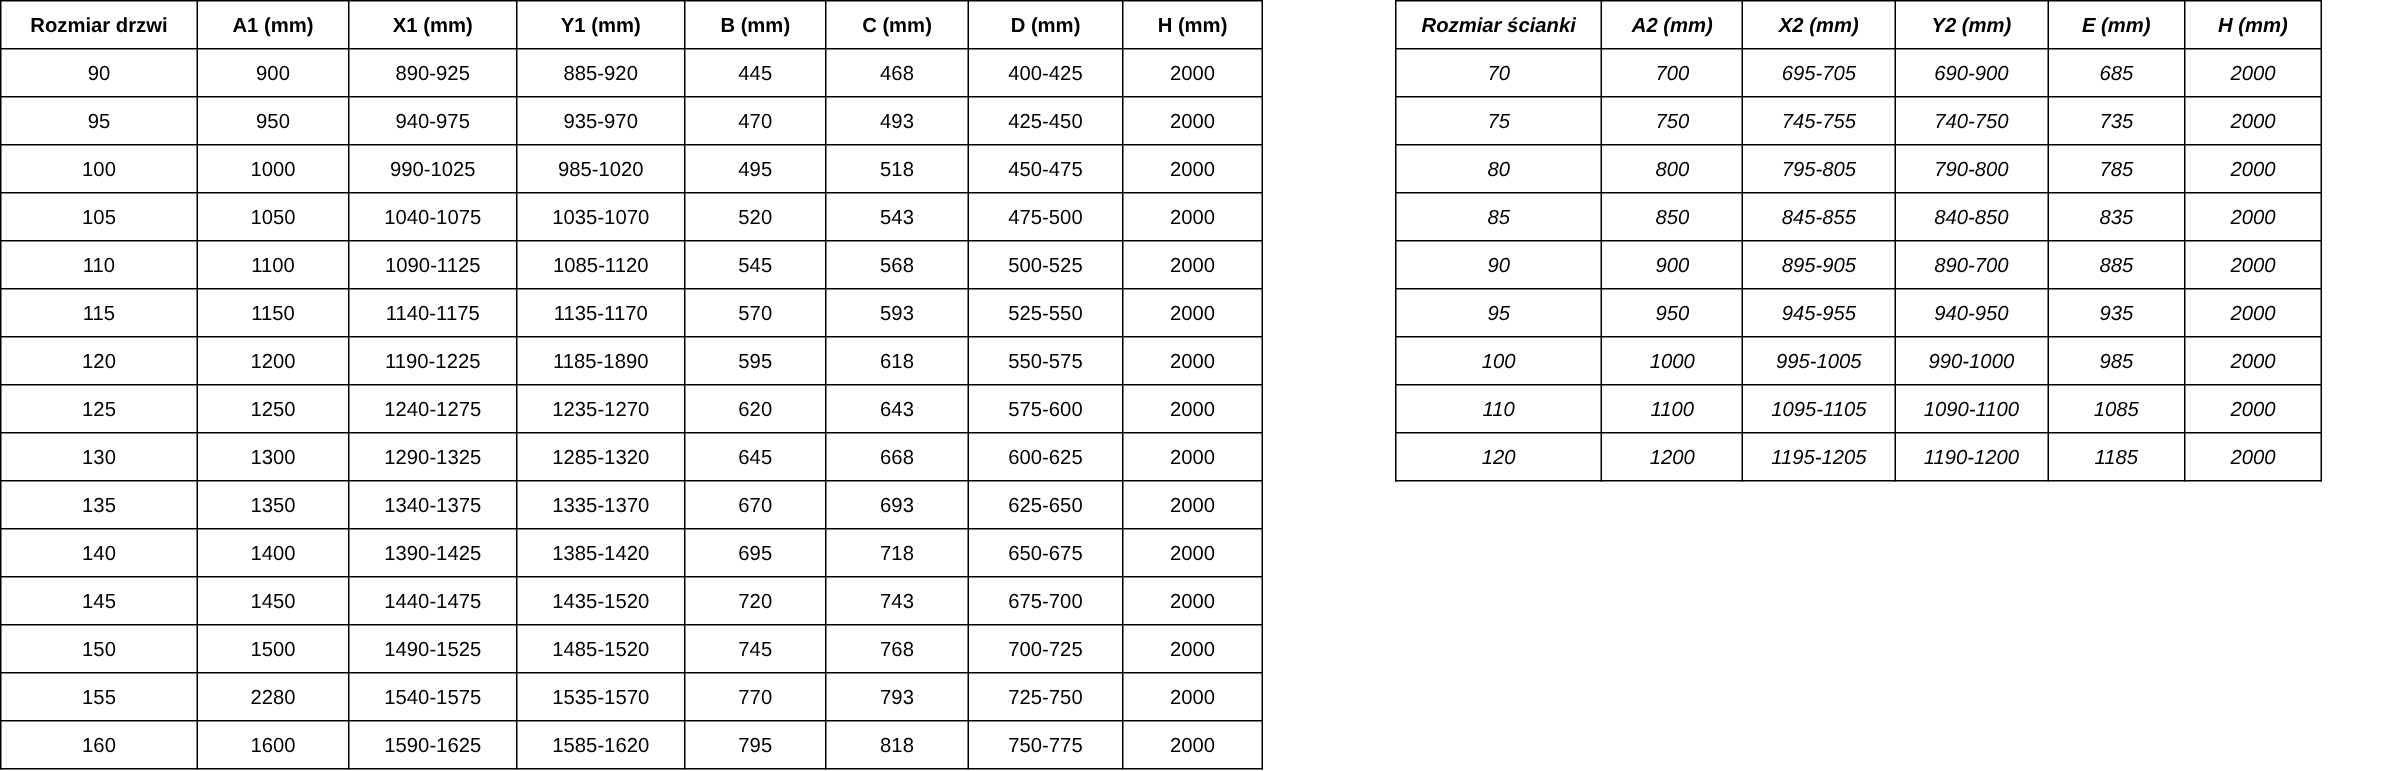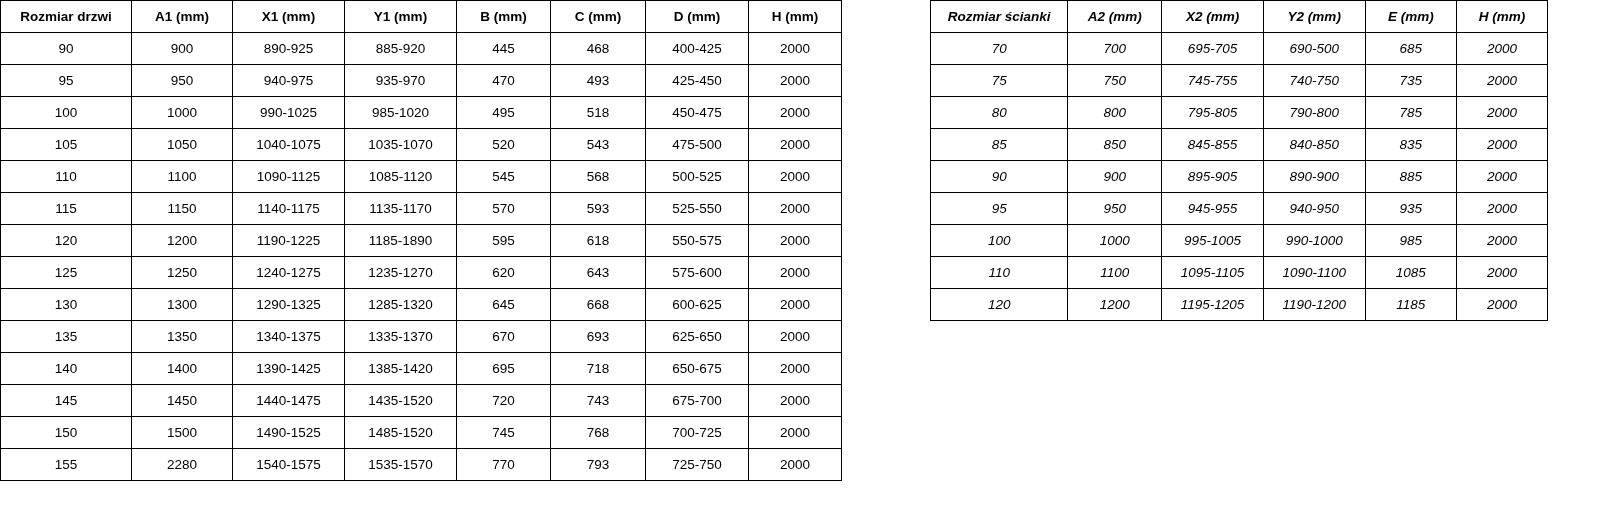--- a/index.html
+++ b/index.html
@@ -229,20 +229,30 @@
         <tr>
             <td>155</td>
             <td>2280</td>
             <td>1540-1575</td>
             <td>1535-1570</td>
             <td>770</td>
             <td>793</td>
             <td>725-750</td>
             <td>2000</td>
           </tr>
+        <tr>
+            <td>160</td>
+            <td>1600</td>
+            <td>1590-1625</td>
+            <td>1585-1620</td>
+            <td>795</td>
+            <td>818</td>
+            <td>750-775</td>
+            <td>2000</td>
+          </tr>
       </tbody>
     </table>
   </div>
 
   <div class="table-wrap" id="walls-wrap">
     <table class="spec" id="walls-table">
       <colgroup>
         <col class="w0">
           <col class="w1">
           <col class="w2">
@@ -258,21 +268,21 @@
           <th>Y2 (mm)</th>
           <th>E (mm)</th>
           <th>H (mm)</th>
         </tr>
       </thead>
       <tbody>
         <tr>
             <td>70</td>
             <td>700</td>
             <td>695-705</td>
-            <td>690-500</td>
+            <td>690-900</td>
             <td>685</td>
             <td>2000</td>
           </tr>
         <tr>
             <td>75</td>
             <td>750</td>
             <td>745-755</td>
             <td>740-750</td>
             <td>735</td>
             <td>2000</td>
@@ -290,21 +300,21 @@
             <td>850</td>
             <td>845-855</td>
             <td>840-850</td>
             <td>835</td>
             <td>2000</td>
           </tr>
         <tr>
             <td>90</td>
             <td>900</td>
             <td>895-905</td>
-            <td>890-900</td>
+            <td>890-700</td>
             <td>885</td>
             <td>2000</td>
           </tr>
         <tr>
             <td>95</td>
             <td>950</td>
             <td>945-955</td>
             <td>940-950</td>
             <td>935</td>
             <td>2000</td>

